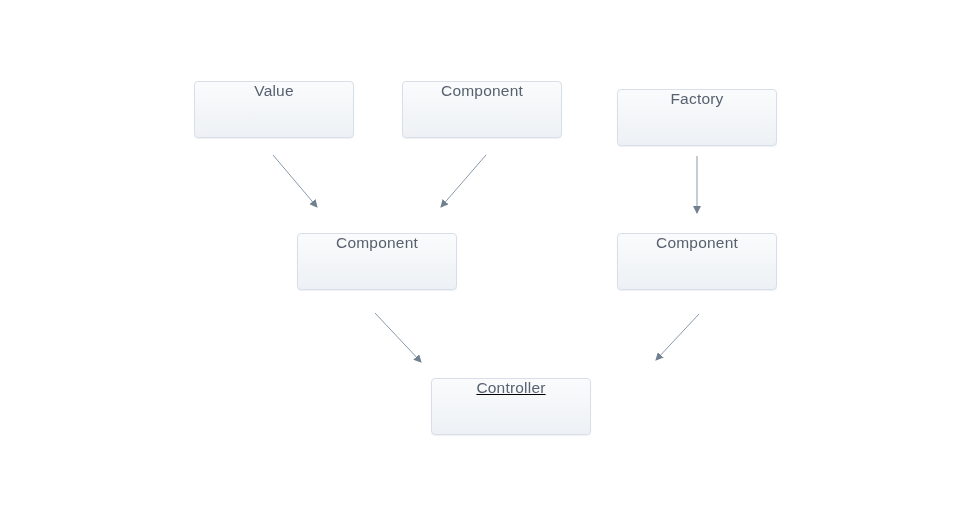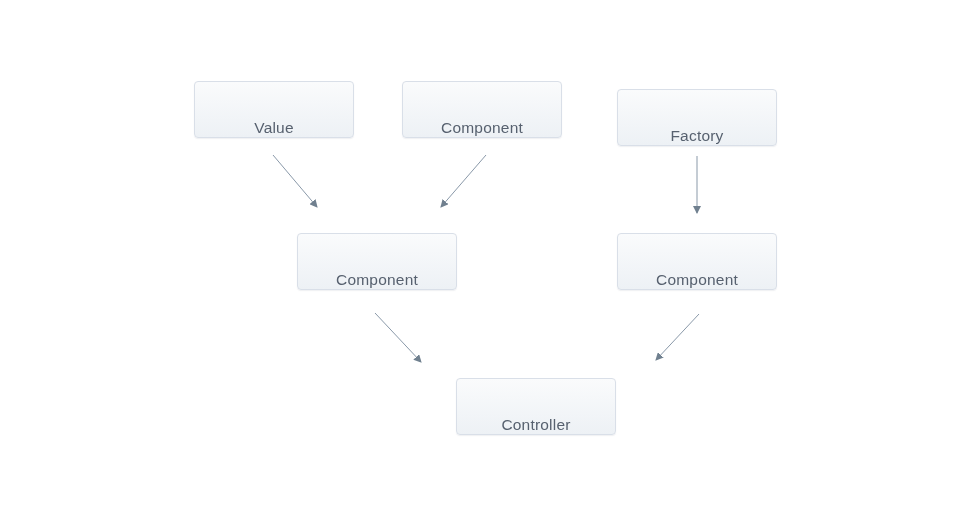--- a/index.html
+++ b/index.html
@@ -33,21 +33,21 @@
   .node {
     position: absolute;
     width: 160px;
     height: 57px;
     box-sizing: border-box;
     border: 1px solid var(--node-border, #d9dfe8);
     border-radius: 4px;
     background: linear-gradient(to bottom, var(--node-fill-top, #fafbfc), var(--node-fill-bottom, #edf1f5));
     box-shadow: 0 1px 1px rgba(120, 135, 150, 0.12);
     display: flex;
-    align-items: flex-end;
+    align-items: flex-start;
     justify-content: center;
   }
   .node-label {
     font-size: 15.5px;
     letter-spacing: 0.2px;
     color: var(--node-text, #57616f);
     user-select: none;
   }
 </style>
 </head>
@@ -77,17 +77,17 @@
       </div>
       <div class="node" style="left: 617px; top: 89px;">
         <span class="node-label">Factory</span>
       </div>
       <div class="node" style="left: 297px; top: 233px;">
         <span class="node-label">Component</span>
       </div>
       <div class="node" style="left: 617px; top: 233px;">
         <span class="node-label">Component</span>
       </div>
-      <div class="node" style="left: 456px; top: 378px;">
+      <div class="node" style="left: 431px; top: 378px; text-decoration: underline;">
         <span class="node-label">Controller</span>
       </div>
     </div>
 </div>
 
 </body></html>

